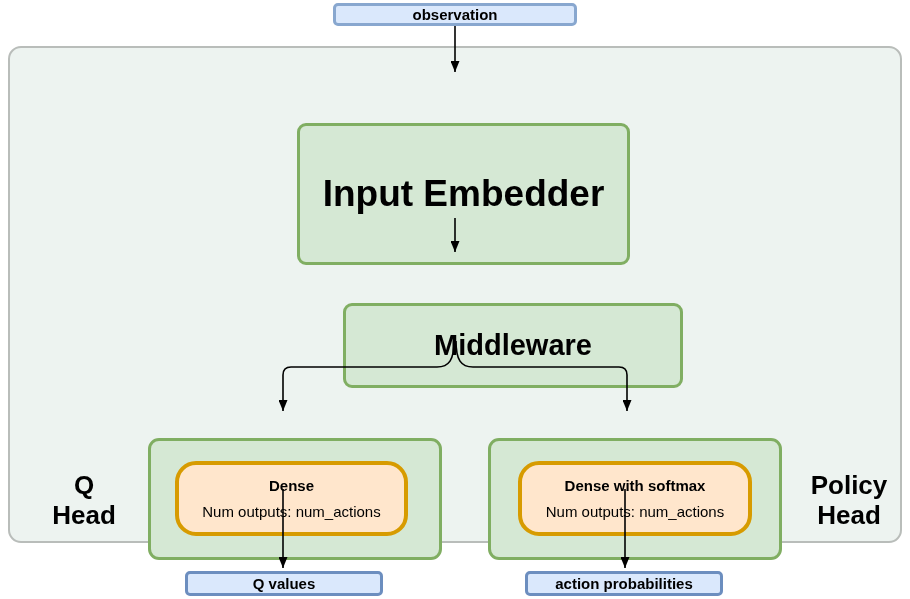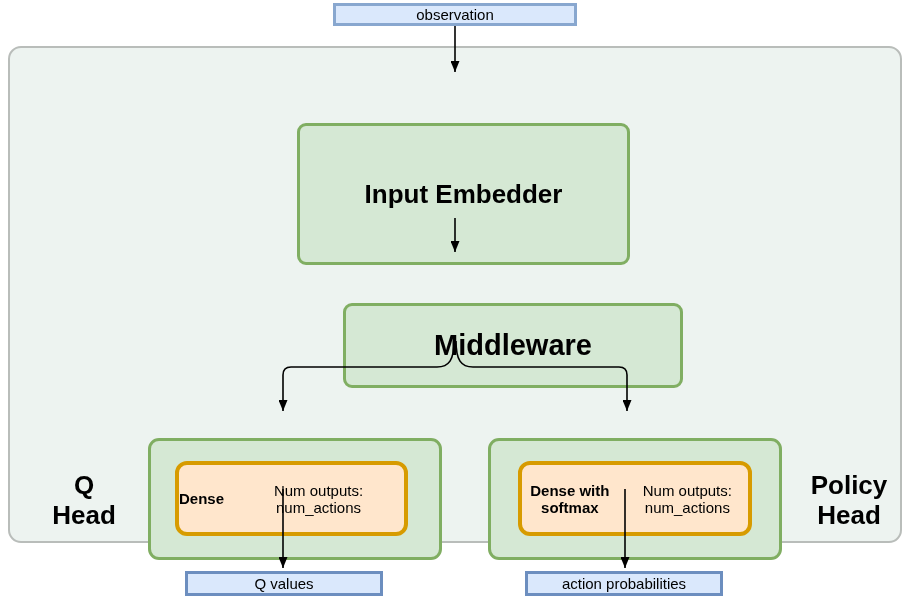--- a/index.html
+++ b/index.html
@@ -43,40 +43,40 @@
     z-index: 1;
   }
 
   .green-box {
     background: var(--green-fill);
     border: 3px solid var(--green-border);
     border-radius: 9px;
     font-weight: bold;
     z-index: 2;
   }
-  .input-embedder { left: 287px; top: 75px; width: 333px; height: 142px; font-size: 26px; }
+  .input-embedder { left: 287px; top: 75px; width: 333px; height: 142px; font-size: 37px; }
   .middleware    { left: 285px; top: 255px; width: 340px; height: 85px; font-size: 29px; margin-left: 48px; }
 
   .head-container {
     position: absolute;
     background: var(--green-fill);
     border: 3px solid var(--green-border);
     border-radius: 11px;
     z-index: 2;
   }
   .q-head-container      { left: 138px; top: 390px; width: 294px; height: 122px; }
   .policy-head-container { left: 478px; top: 390px; width: 294px; height: 122px; padding-left: 32px; }
 
   .orange-box {
     position: absolute;
     background: var(--orange-fill);
     border: 4px solid var(--orange-border);
-    border-radius: 12px;
+    border-radius: 21px;
     display: flex;
-    flex-direction: row;
+    flex-direction: column;
     align-items: center;
     justify-content: center;
     gap: 9px;
     text-align: center;
     z-index: 3;
   }
   .dense-q       { left: 24px; top: 20px; width: 233px; height: 75px; }
   .dense-policy  { left: 27px; top: 20px; width: 234px; height: 75px; }
   .orange-title    { font-weight: bold; font-size: 15px; }
   .orange-subtitle { font-size: 15px; }
@@ -89,22 +89,22 @@
     text-align: center;
     width: 130px;
     z-index: 2;
   }
   .q-head-label      { left: 9px;  top: 422px; }
   .policy-head-label { left: 774px; top: 422px; }
 
   .blue-box {
     background: var(--blue-fill);
     border: 3px solid var(--blue-border);
-    border-radius: 0;
-    font-weight: normal;
+    border-radius: 5px;
+    font-weight: bold;
     font-size: 15px;
     z-index: 3;
   }
   .observation-node { left: 333px; top: 3px; width: 244px; height: 23px; border-color: var(--blue-border-light); }
   .q-values-node    { left: 185px; top: 571px; width: 198px; height: 25px; }
   .action-probabilities-node { left: 525px; top: 571px; width: 198px; height: 25px; }
 
   .arrows-overlay {
     position: absolute;
     left: 0; top: 0;

